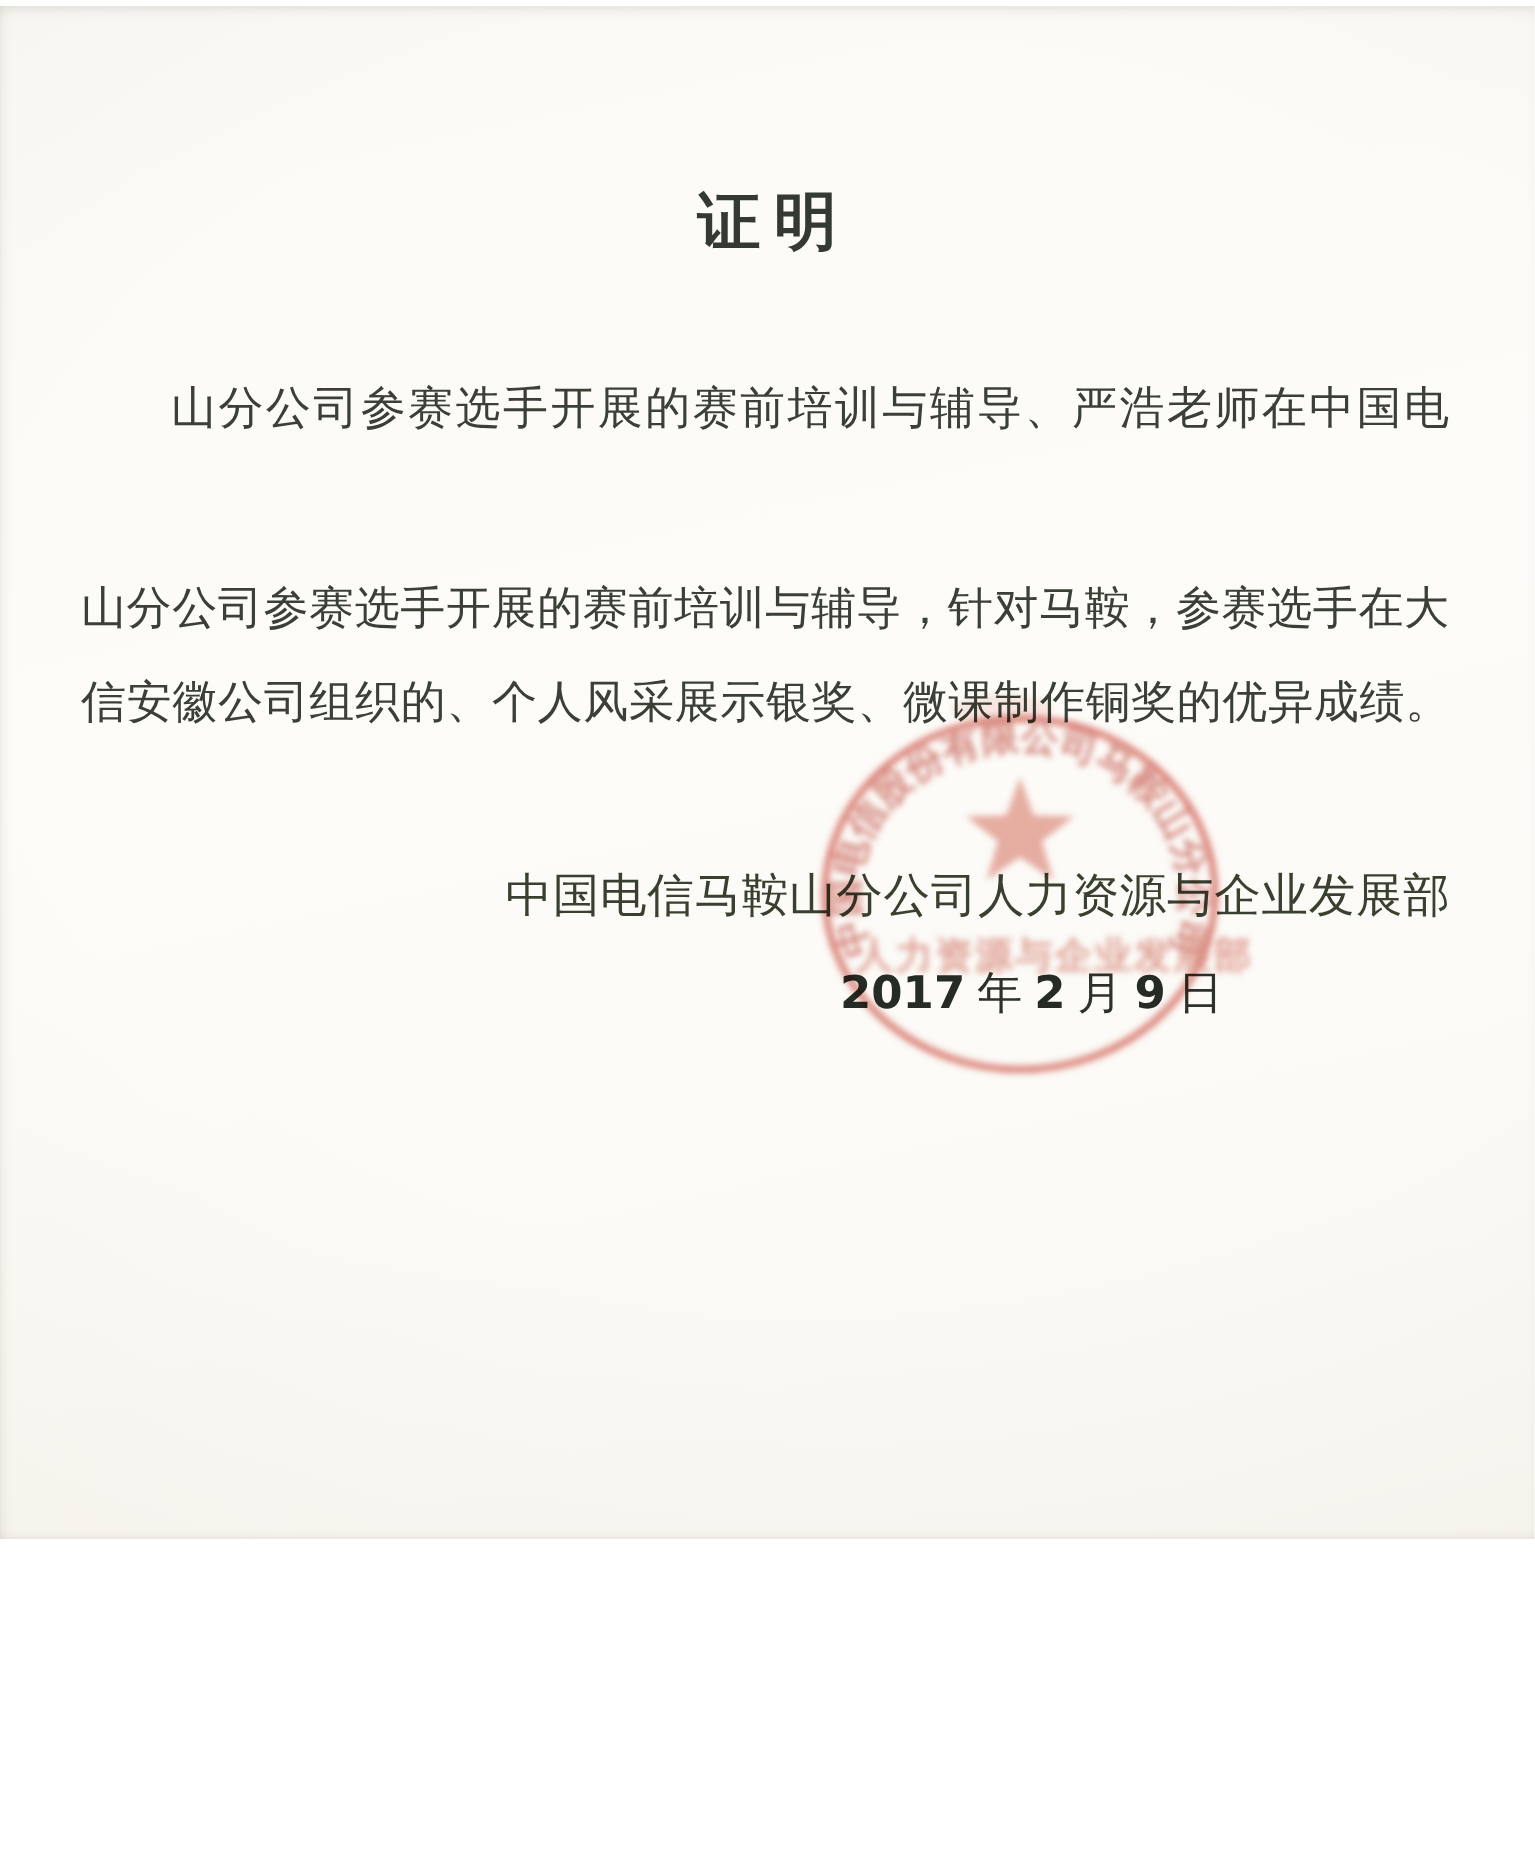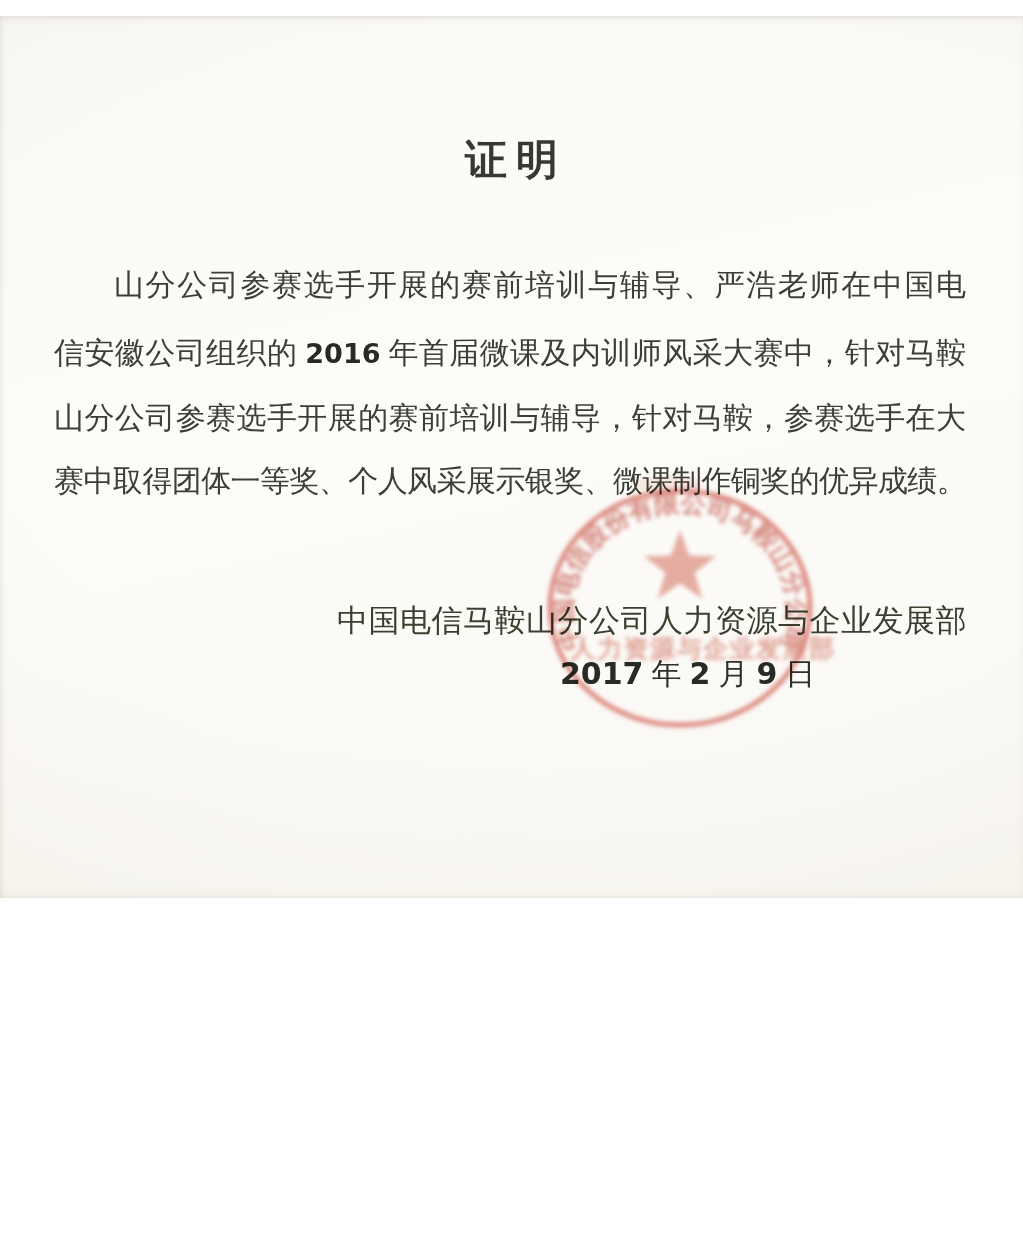--- a/index.html
+++ b/index.html
@@ -1,19 +1,19 @@
 <!DOCTYPE html>
 <html><head>
 <meta charset="utf-8">
 <style>
   html,body{margin:0;padding:0;}
   .page{
     position:relative;
-    width:1023px;height:882px;
-    margin:16px auto;
+    width:1023px;height:1022px;
+    margin:4px auto;
     overflow:hidden;
     background:
       radial-gradient(140% 100% at 55% 42%, rgba(255,255,255,0.5) 40%, rgba(226,220,206,0.28) 100%),
       linear-gradient(168deg,#f6f4ee 0%,#faf8f2 45%,#f5f2ea 100%);
     box-shadow: inset 0 6px 10px -6px rgba(120,110,90,0.25),
                 inset 0 -5px 8px -6px rgba(120,110,90,0.2),
                 inset 6px 0 12px -10px rgba(120,110,90,0.25);
     font-family:"Liberation Serif","DejaVu Serif",serif;
     color:#3a4036;
   }
@@ -34,21 +34,21 @@
   .l1{top:252px;padding-left:60px;width:852px;}
   .l2{top:320px;}
   .l3{top:385px;}
   .l4{top:448px;letter-spacing:-0.8px;}
   .num{
     font-family:"DejaVu Sans","Liberation Sans",sans-serif;
     font-weight:700;font-size:27px;
     color:#272b25;
   }
   .signature{
-    position:absolute;top:584px;right:56px;
+    position:absolute;top:572px;right:56px;
     font-size:31px;letter-spacing:0.5px;
     color:#39402f;
     white-space:nowrap;
   }
   .dateline{
     position:absolute;top:638px;left:560px;
     font-size:30px;color:#2c3129;
     white-space:nowrap;
   }
   .dateline .num{font-size:30px;text-align:center;}
@@ -67,25 +67,24 @@
 </style>
 </head>
 <body>
 
 <div class="page">
 
   <div class="title">证明</div>
 
   <div class="bodyline l1">山分公司参赛选手开展的赛前培训与辅导、严浩老师在中国电</div>
 
-  <div class="bodyline l2"><span>信安徽公司组织的 </span><span class="num">2016</span><span> 年首届微课及内训师风采大赛中，针对马鞍</span></div>
 
   <div class="bodyline l3">山分公司参赛选手开展的赛前培训与辅导，针对马鞍，参赛选手在大</div>
 
-  <div class="bodyline l4">赛中取得团体一等奖、个人风采展示银奖、微课制作铜奖的优异成绩。</div>
+  <div class="bodyline l4">信安徽公司组织的、个人风采展示银奖、微课制作铜奖的优异成绩。</div>
 
   <div class="signature">中国电信马鞍山分公司人力资源与企业发展部</div>
 
   <div class="dateline"><span class="num">2017</span><span>年</span><span class="num">2</span><span>月</span><span class="num">9</span><span>日</span></div>
 
   <svg class="stamp" viewBox="0 0 300 265" aria-hidden="true">
     <defs>
       <filter id="blur1" x="-50%" y="-50%" width="200%" height="200%">
         <feGaussianBlur stdDeviation="2.2"></feGaussianBlur>
       </filter>

